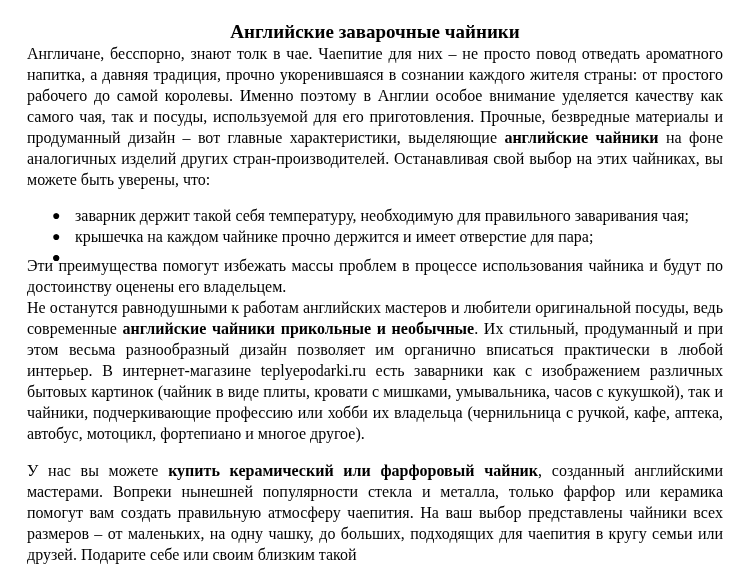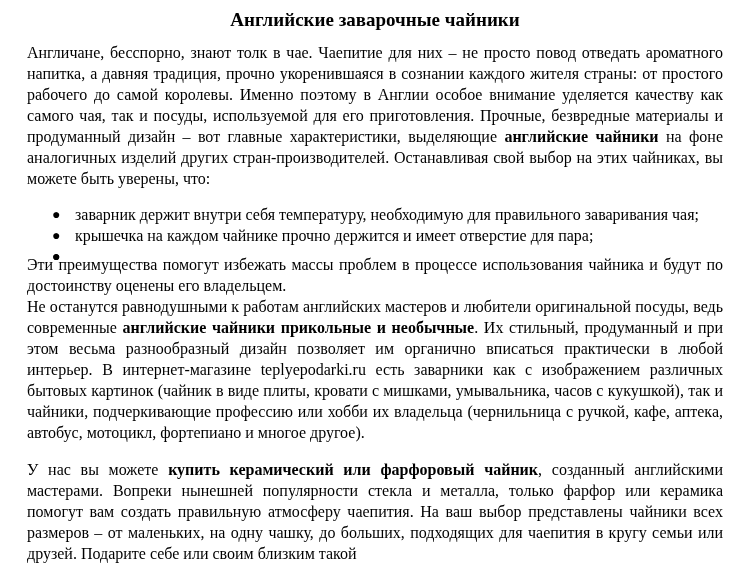--- a/index.html
+++ b/index.html
@@ -16,31 +16,31 @@
     }
     .doc {
       position: relative;
       padding: 0 23px 0 27px;
     }
     .title {
       font-size: 19px;
       font-weight: bold;
       text-align: center;
       margin: 0;
-      padding-top: 9px;
+      padding-top: 21px;
       line-height: 22px;
       height: 22px;
     }
     p.para {
       font-size: 16px;
       line-height: 21px;
       margin: 0;
       text-align: justify;
     }
-    #p1 { margin-top: 11px; }
+    #p1 { }
     ul.features {
       list-style: none;
       margin: 15px 0 0 0;
       padding: 0 0 0 48px;
       font-size: 16px;
       line-height: 21px;
     }
     ul.features li {
       position: relative;
     }
@@ -57,21 +57,21 @@
   </style>
 </head>
 <body>
 
 <div class="doc">
   <h1 class="title">Английские заварочные чайники</h1>
 
   <p class="para" id="p1"><span>Англичане, бесспорно, знают толк в чае. Чаепитие для них – не просто повод отведать ароматного напитка, а давняя традиция, прочно укоренившаяся в сознании каждого жителя страны: от простого рабочего до самой королевы. Именно поэтому в Англии особое внимание уделяется качеству как самого чая, так и посуды, используемой для его приготовления. Прочные, безвредные материалы и продуманный дизайн – вот главные характеристики, выделяющие </span><b>английские чайники</b><span> на фоне аналогичных изделий других стран-производителей. Останавливая свой выбор на этих чайниках, вы можете быть уверены, что:</span></p>
 
   <ul class="features">
-    <li><span class="bullet">●</span><span>заварник держит внутри себя температуру, необходимую для правильного заваривания чая;</span></li>
+    <li><span class="bullet">●</span><span>заварник держит такой себя температуру, необходимую для правильного заваривания чая;</span></li>
     <li><span class="bullet">●</span><span>крышечка на каждом чайнике прочно держится и имеет отверстие для пара;</span></li>
     <li><span class="bullet">●</span></li>
     <li><span class="bullet">●</span></li>
   </ul>
 
   <p class="para" id="p2">Эти преимущества помогут избежать массы проблем в процессе использования чайника  и будут по достоинству оценены его владельцем.</p>
 
   <p class="para" id="p3"><span>Не останутся равнодушными к работам английских мастеров и любители оригинальной посуды, ведь современные </span><b>английские чайники прикольные и необычные</b><span>. Их стильный, продуманный и при этом весьма разнообразный дизайн позволяет им органично вписаться практически в любой интерьер. В интернет-магазине teplyepodarki.ru есть заварники как с изображением различных бытовых картинок (чайник в виде плиты, кровати с мишками, умывальника, часов с кукушкой), так и чайники, подчеркивающие профессию или хобби их владельца (чернильница с ручкой, кафе, аптека, автобус, мотоцикл, фортепиано и многое другое).</span></p>
 
   <p class="para" id="p4"><span>У нас вы можете </span><b>купить керамический или фарфоровый чайник</b><span>, созданный английскими мастерами. Вопреки нынешней популярности стекла и металла, только фарфор или керамика помогут вам создать правильную атмосферу чаепития. На ваш выбор представлены чайники всех размеров – от маленьких, на одну чашку, до больших, подходящих для чаепития в кругу семьи или друзей. Подарите себе или своим близким такой </span></p>

